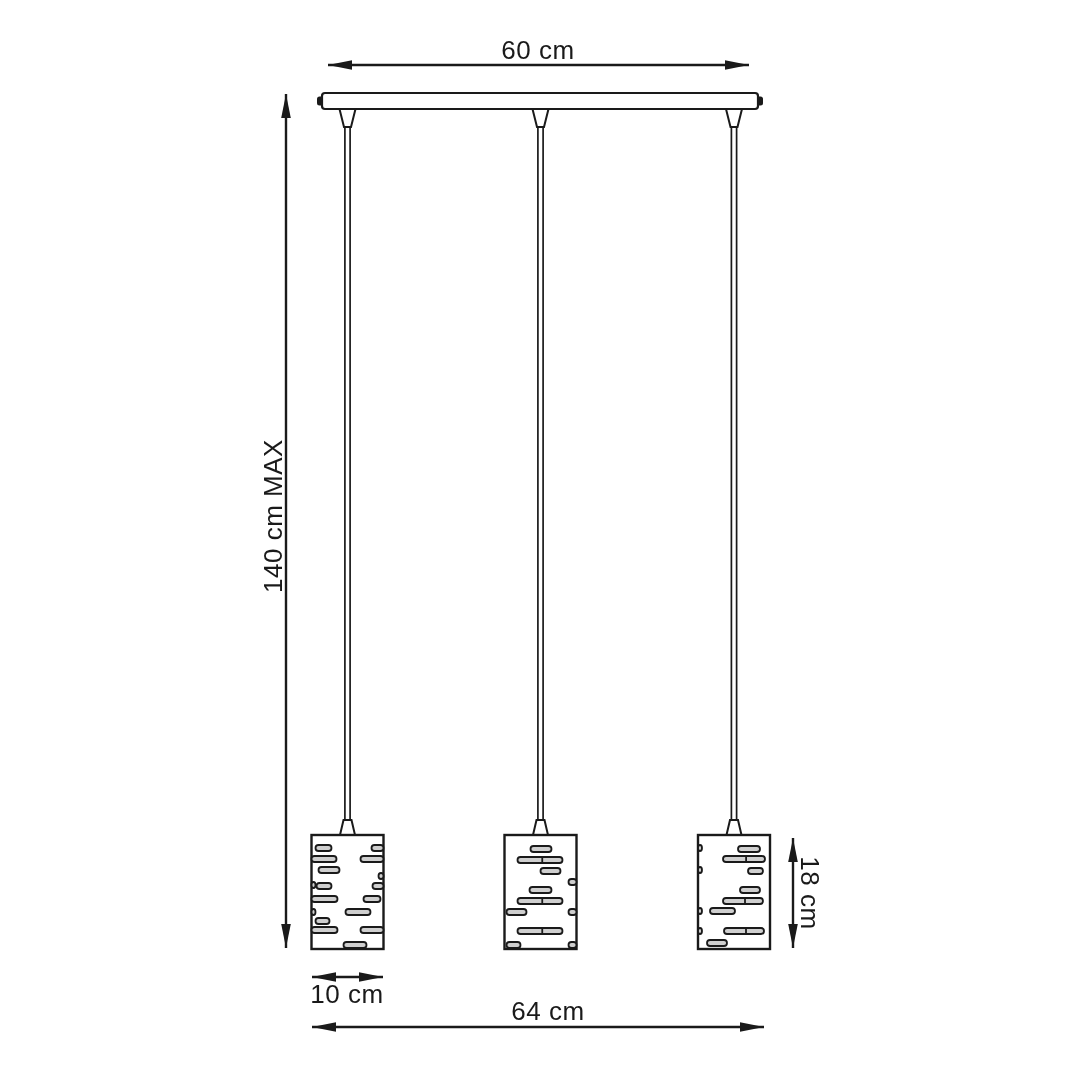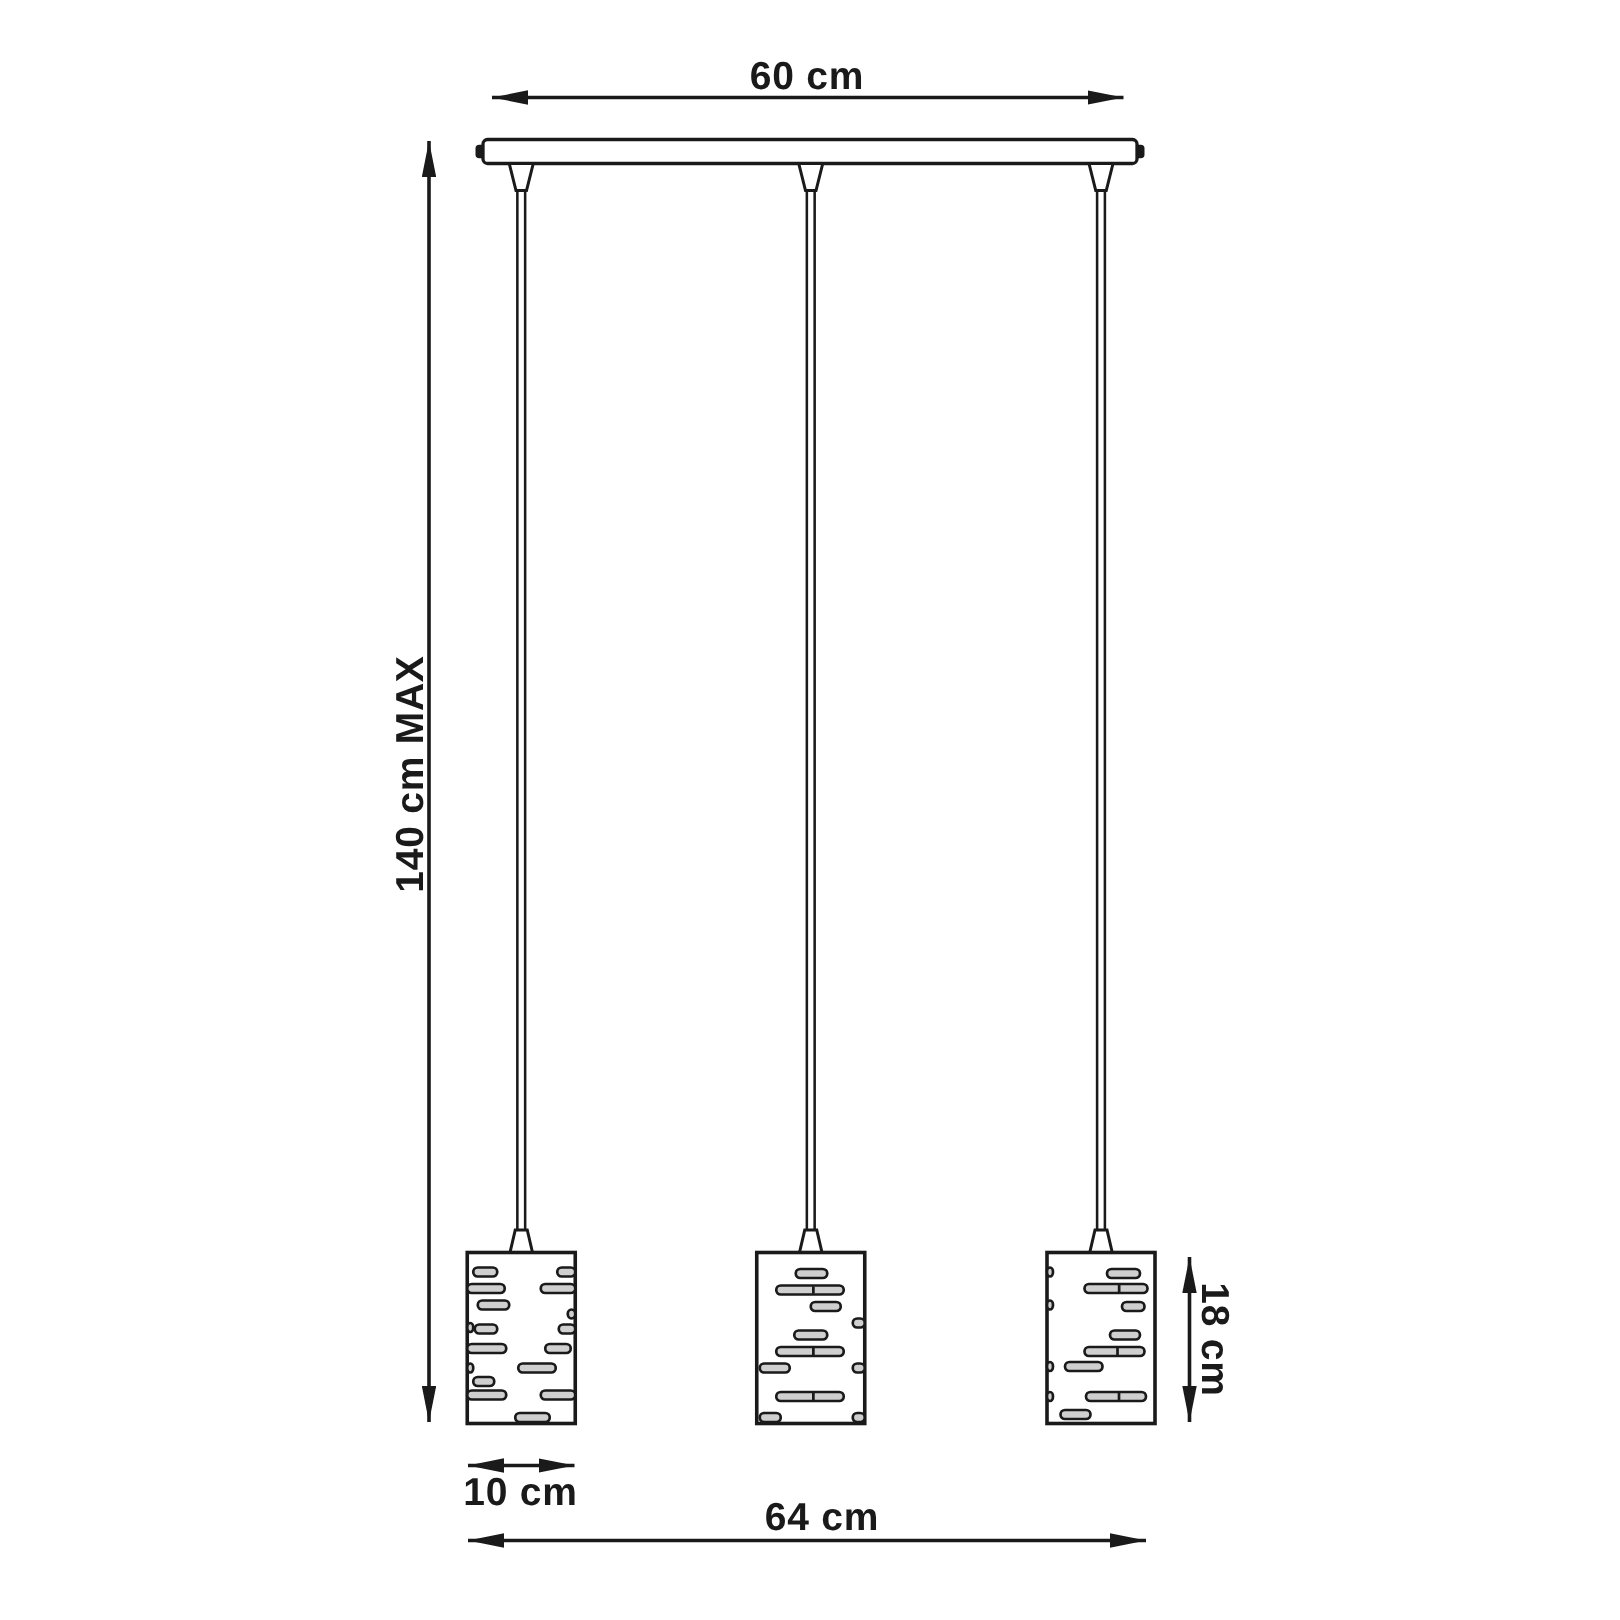--- a/index.html
+++ b/index.html
@@ -7,21 +7,20 @@
     padding: 0;
     background: #ffffff;
     width: 1080px;
     height: 1080px;
     overflow: hidden;
   }
   #stage {
     width: 1080px;
     height: 1080px;
     position: relative;
-    font-weight: bold;
   }
   svg text {
     font-family: "Liberation Sans", sans-serif;
     font-size: 26px;
     fill: #1a1a1a;
     letter-spacing: 0.5px;
   }
   .dim-line {
     stroke: #1a1a1a;
     stroke-width: 2.4;

